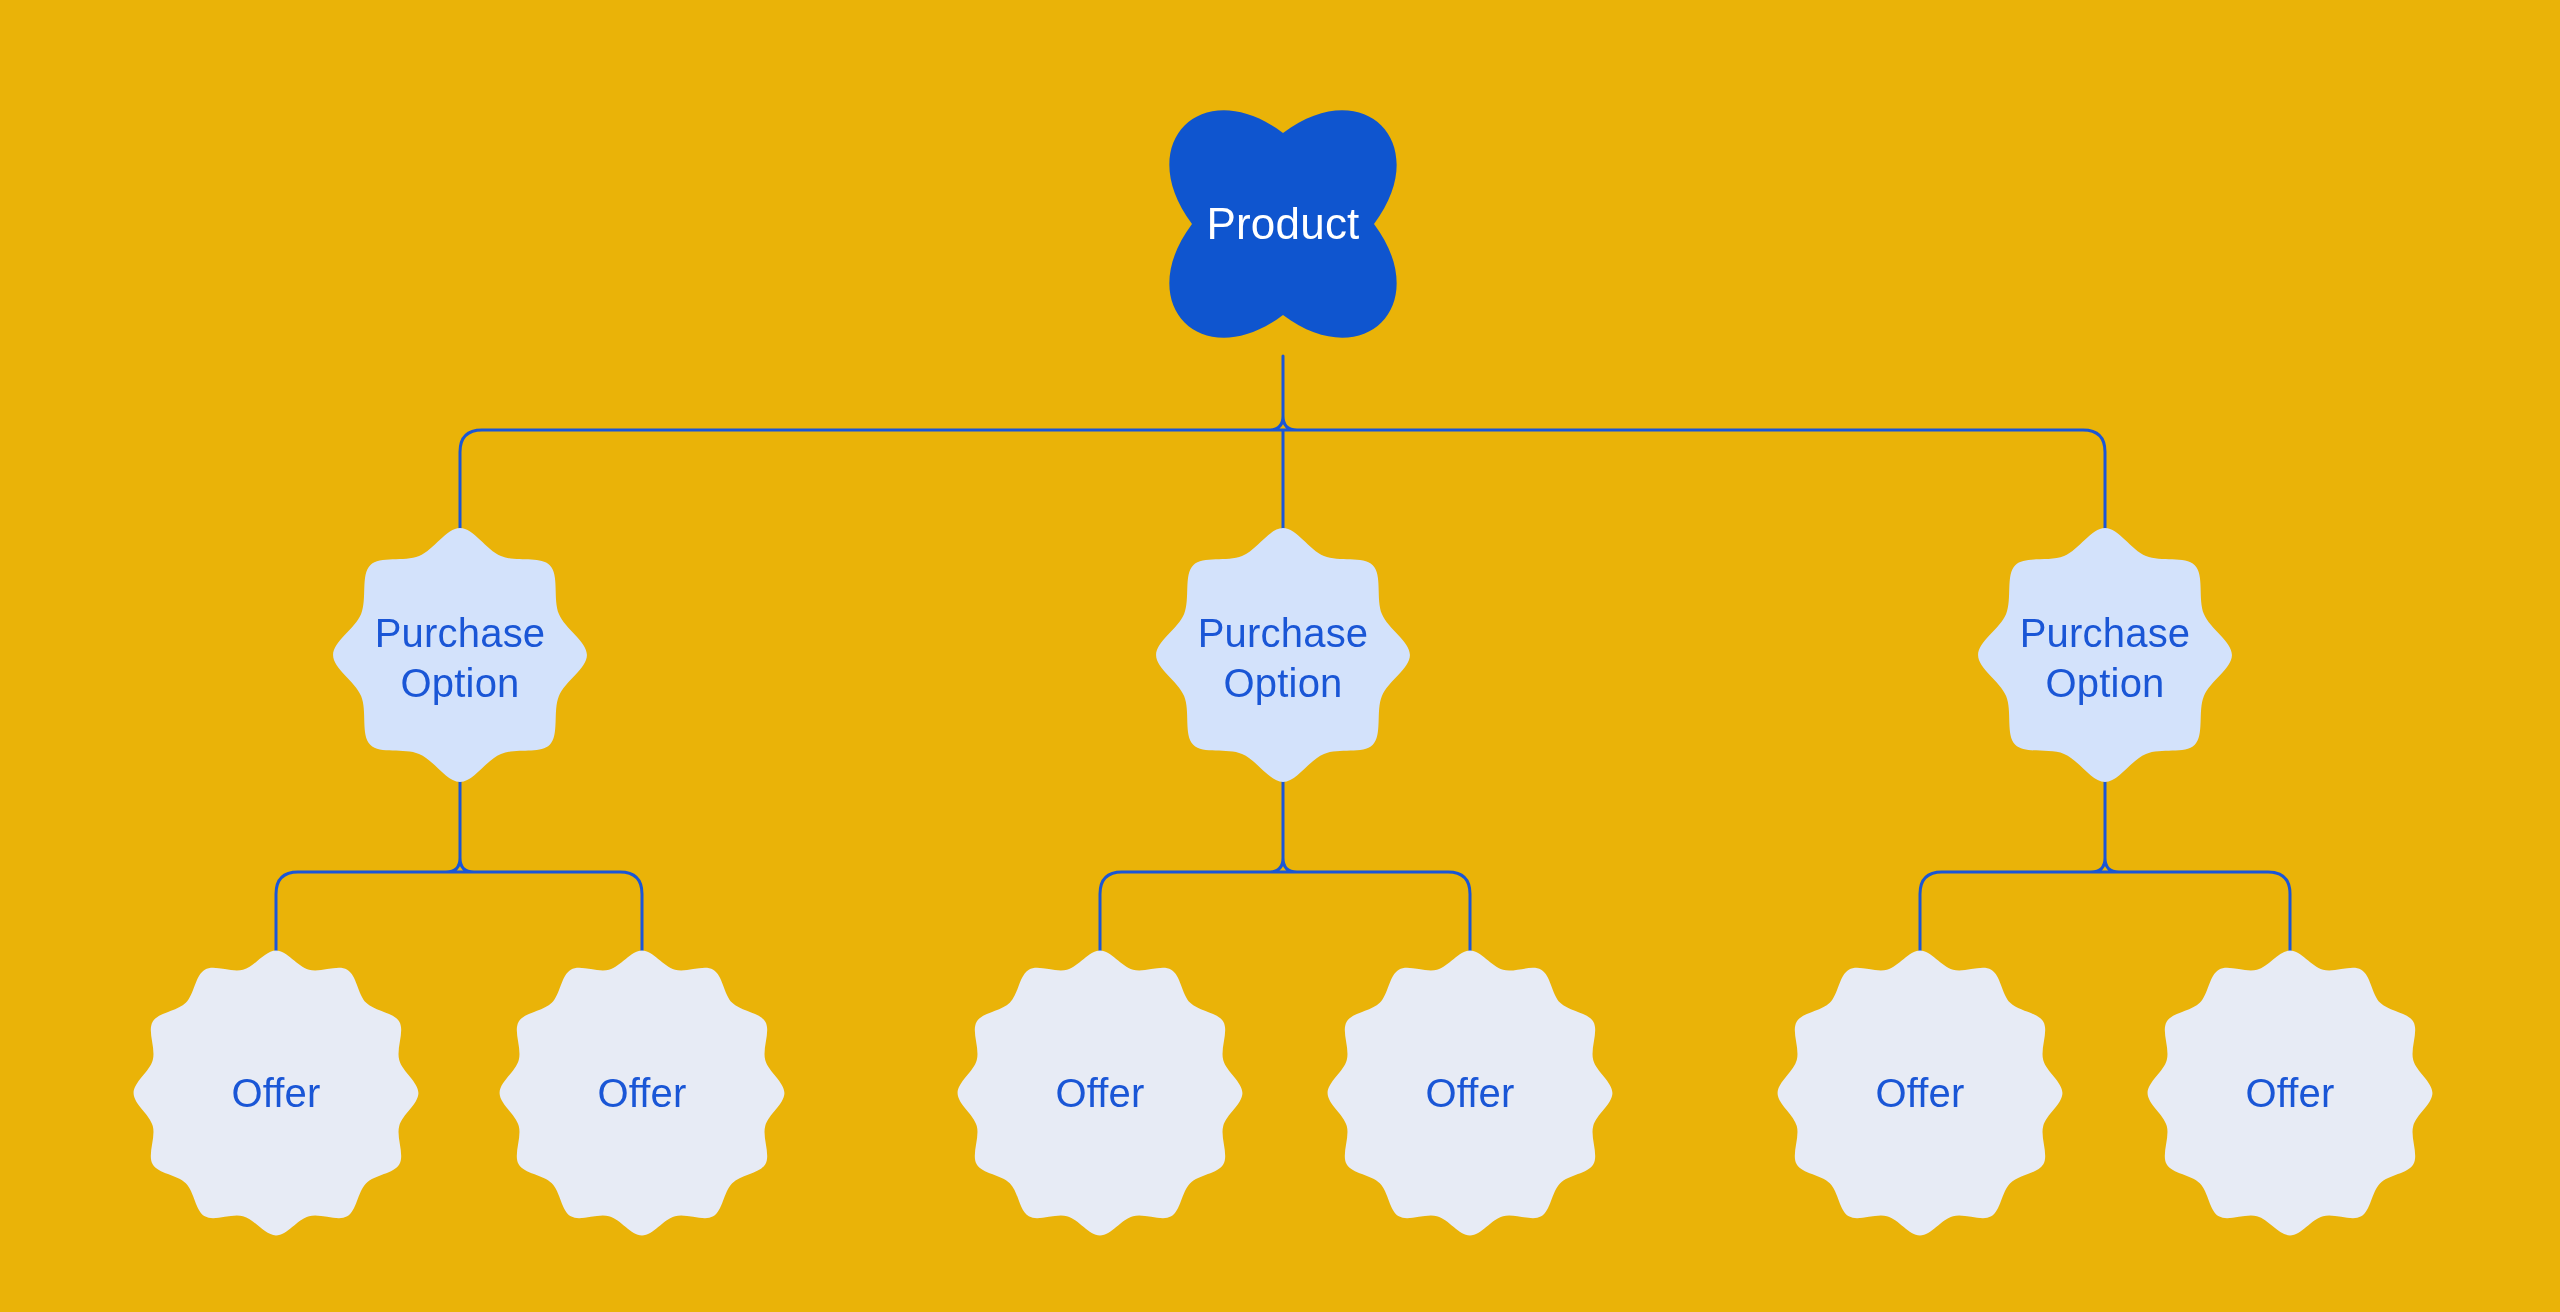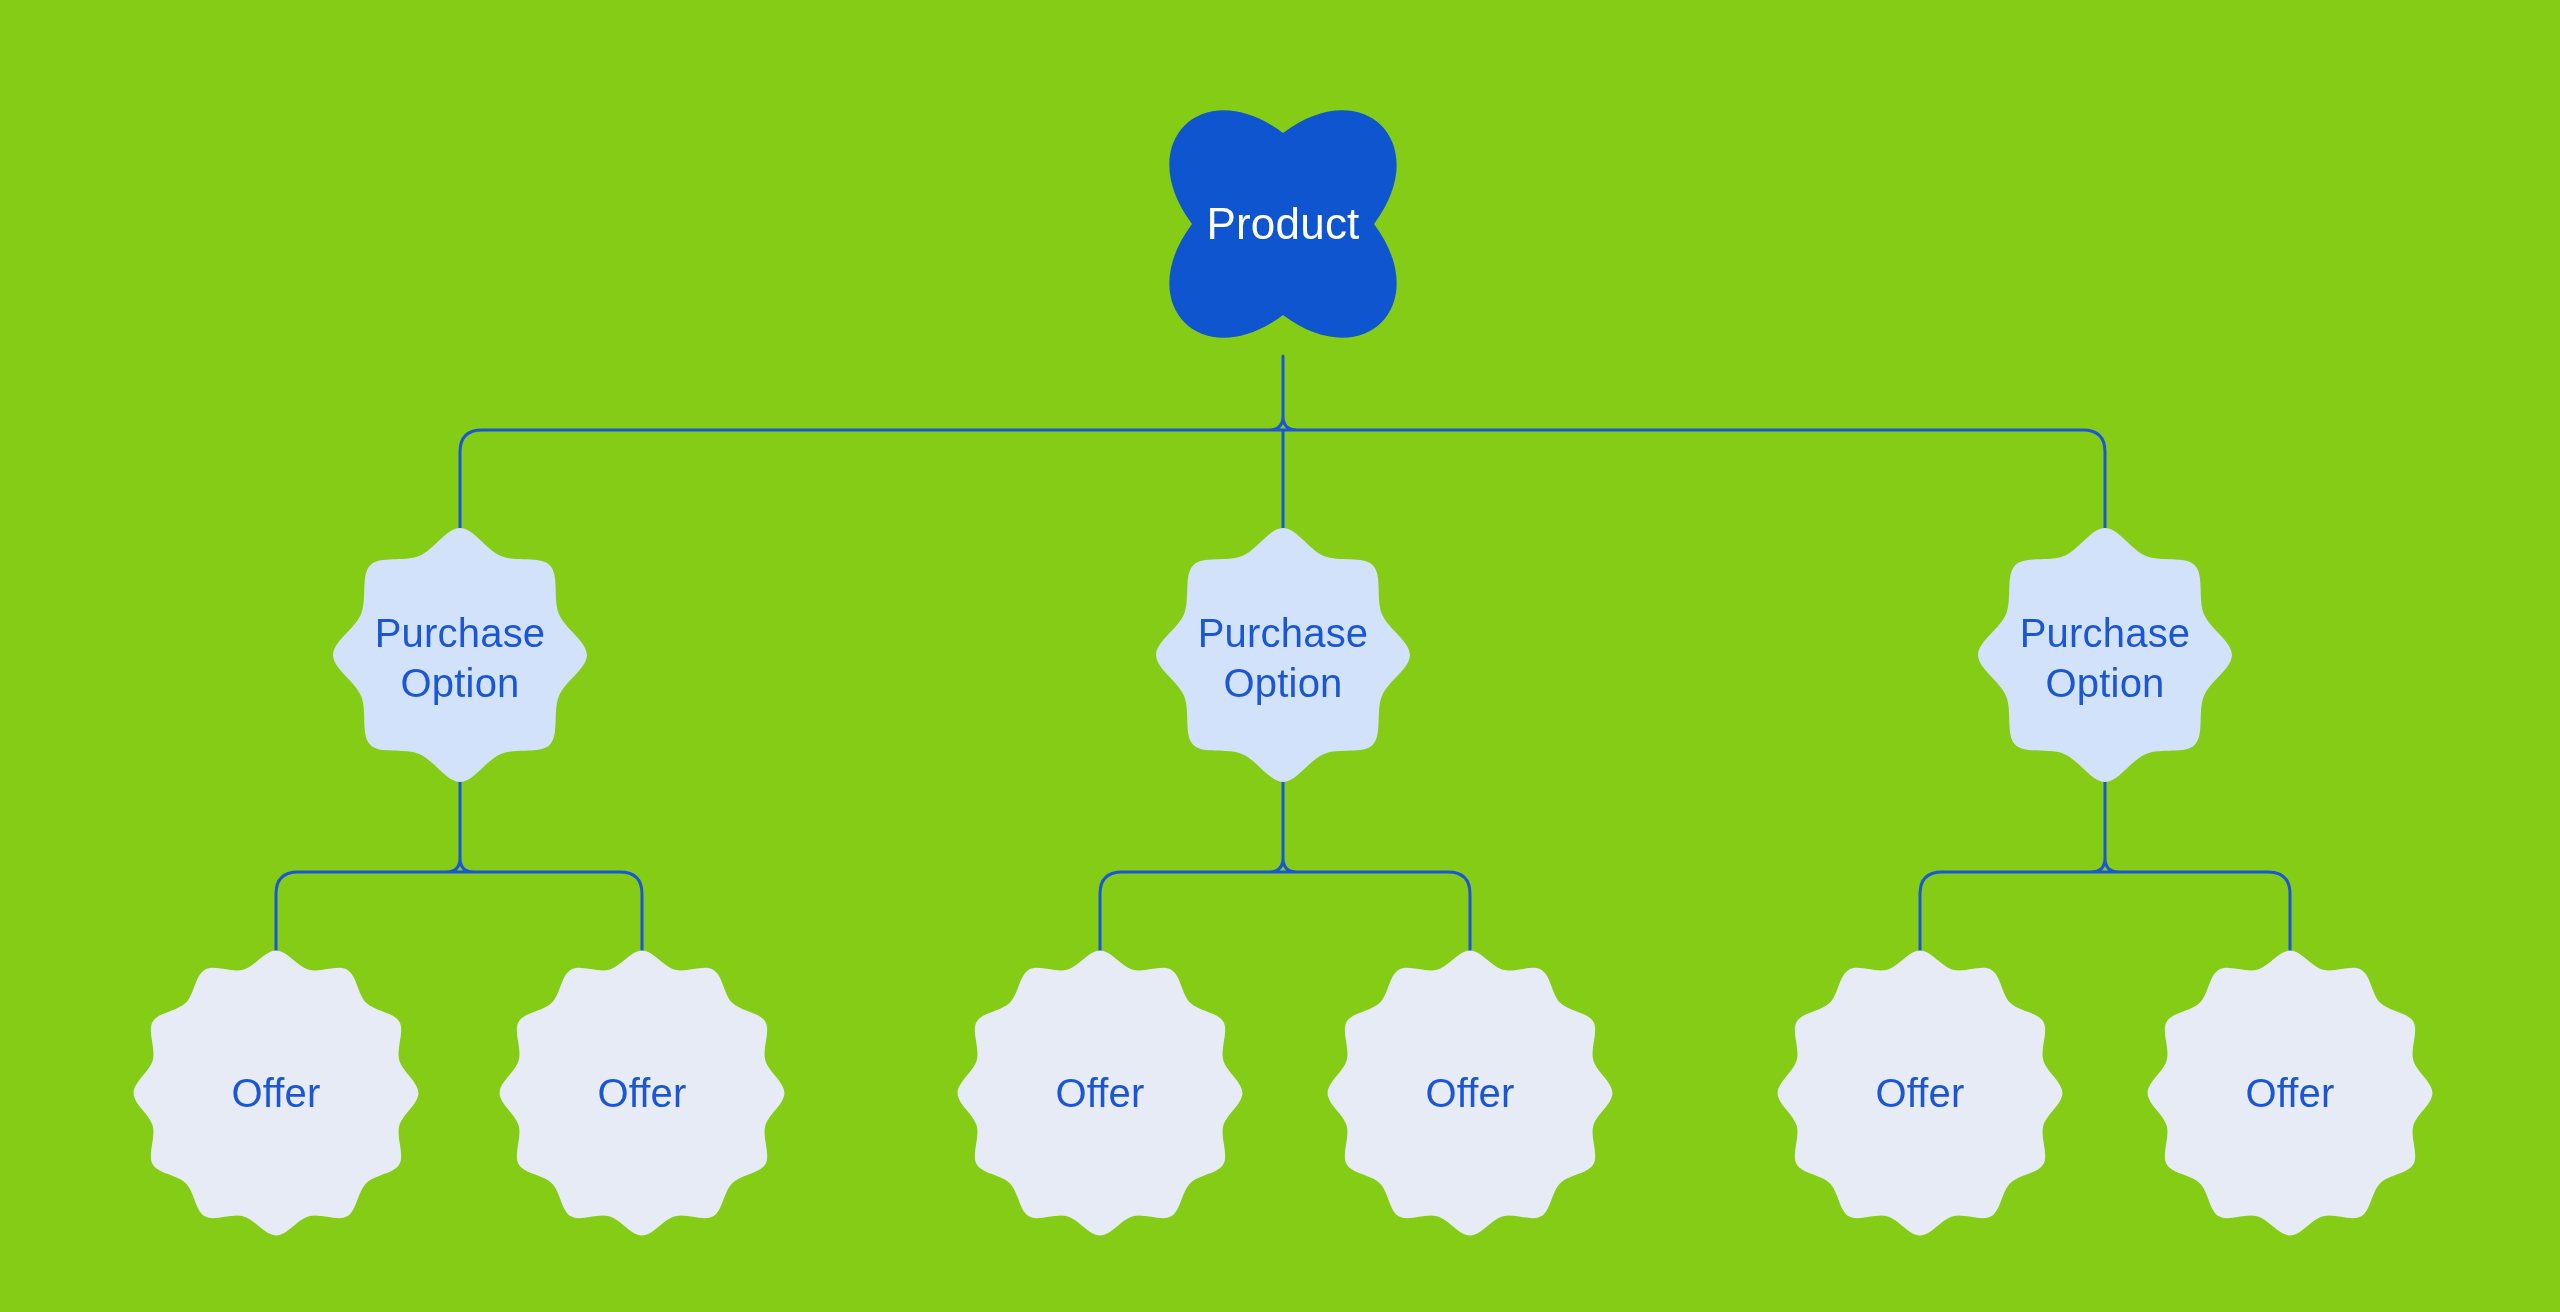--- a/index.html
+++ b/index.html
@@ -8,21 +8,21 @@
     padding: 0;
     background: #ffffff;
   }
   body {
     font-family: "Liberation Sans", sans-serif;
   }
   #canvas {
     position: relative;
     width: 2560px;
     height: 1312px;
-    background: #84cc16;
+    background: #eab308;
     overflow: hidden;
   }
   #diagram-svg {
     position: absolute;
     left: 0;
     top: 0;
     width: 2560px;
     height: 1312px;
     display: block;
   }

